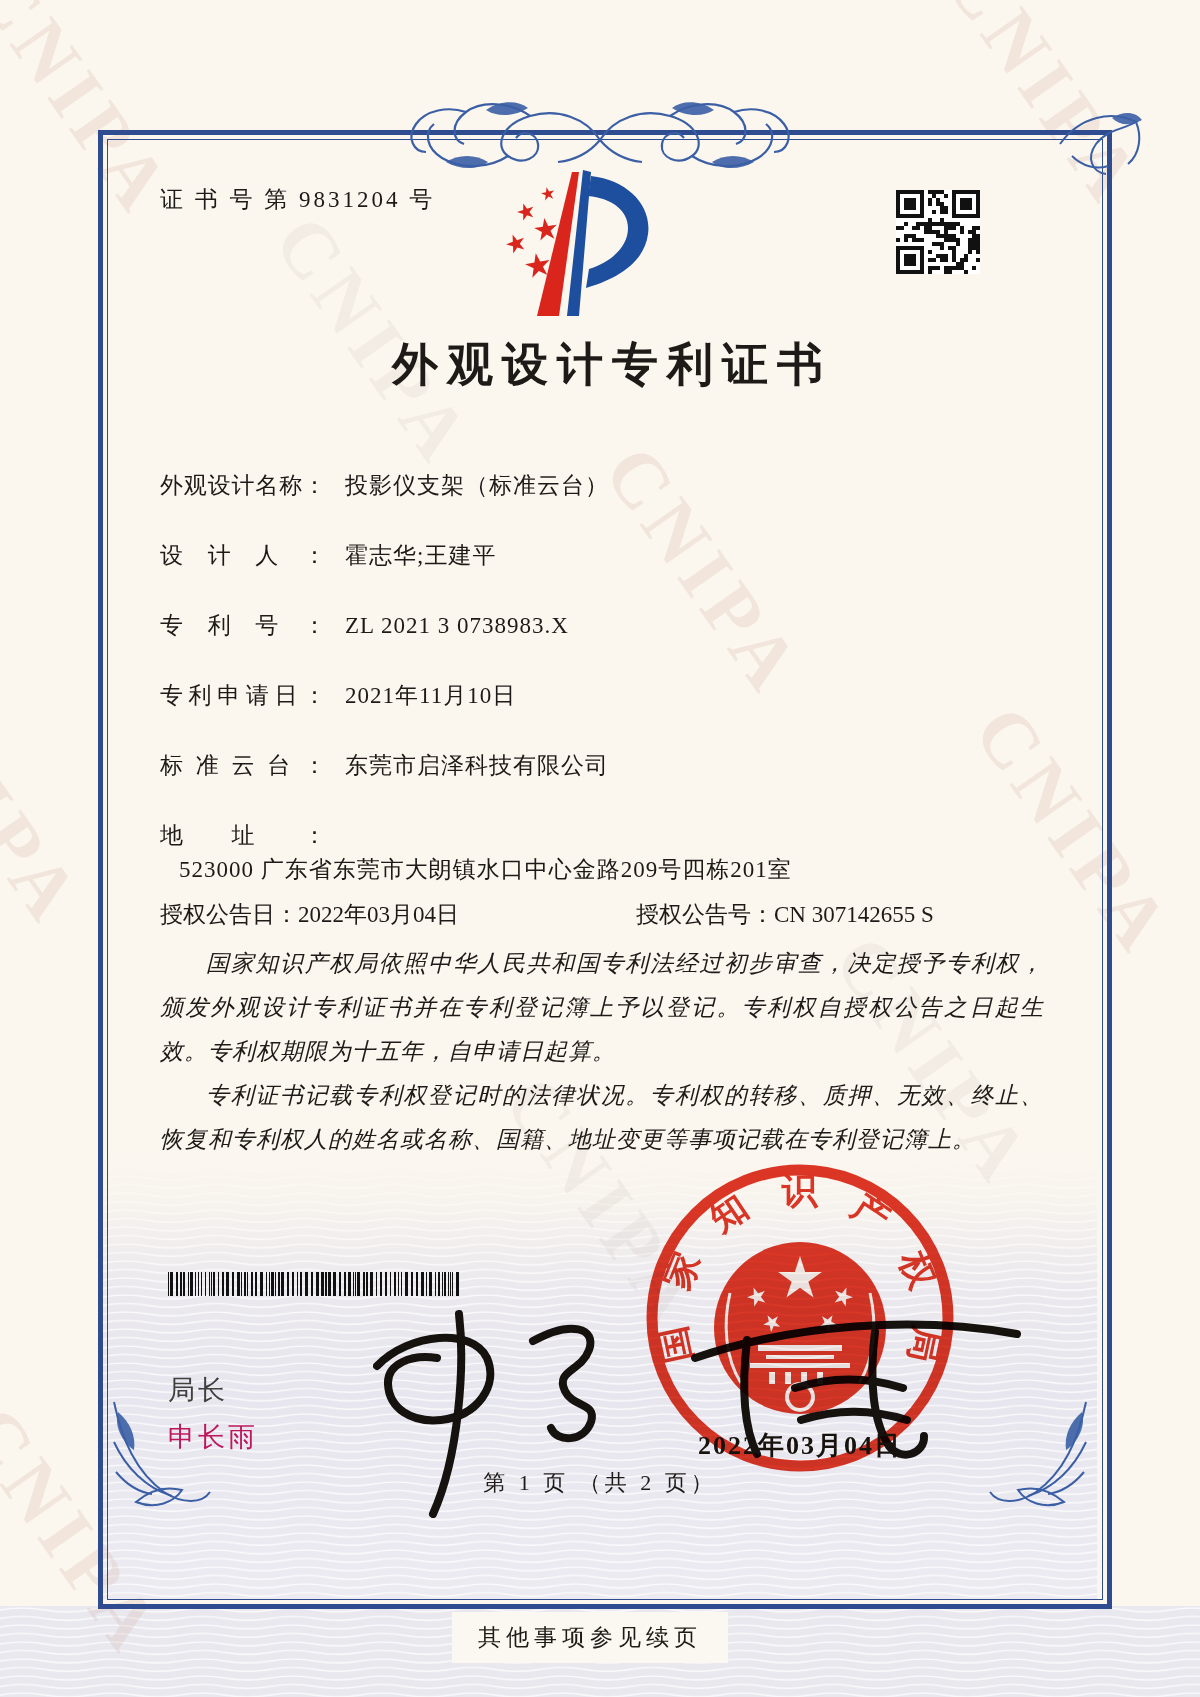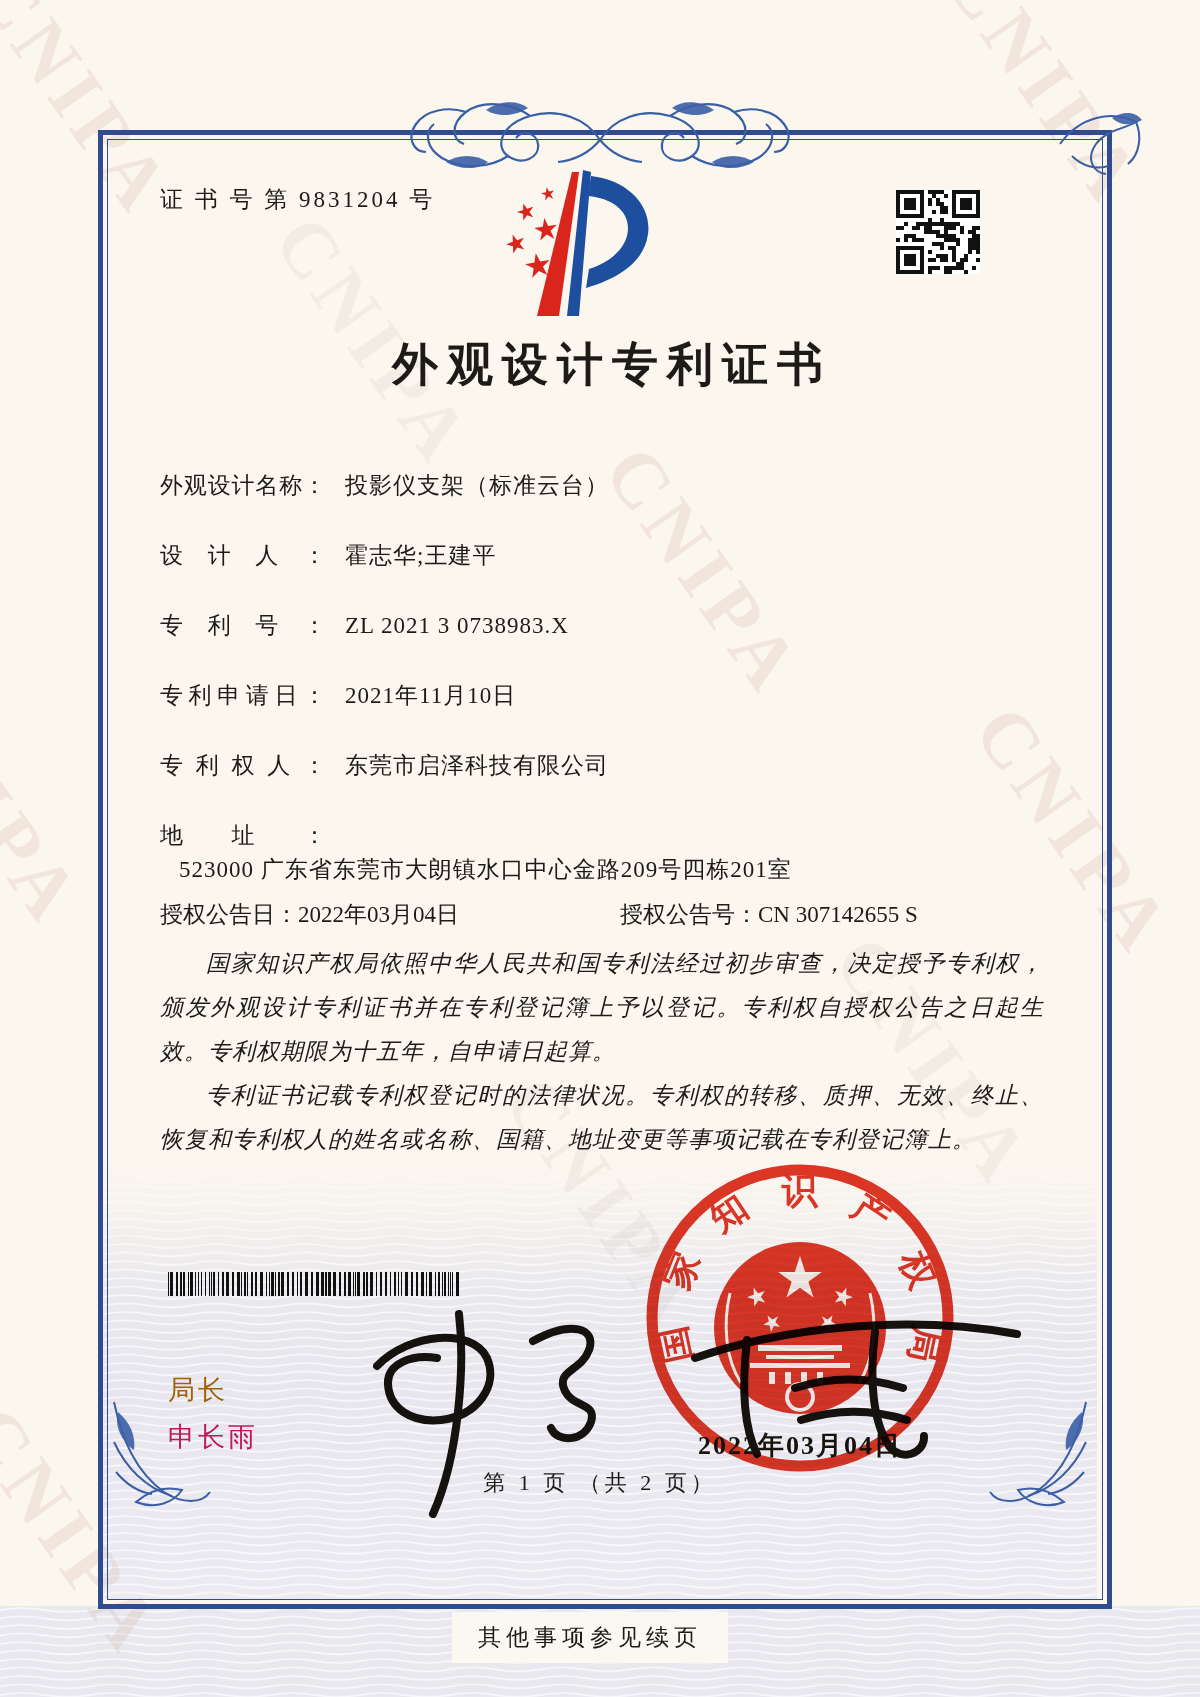--- a/index.html
+++ b/index.html
@@ -35,29 +35,29 @@
   .qr{left:896px;top:190px;z-index:5;}
   .title{left:12px;top:334px;width:1200px;text-align:center;font-size:46px;font-weight:bold;
     letter-spacing:9px;z-index:5;}
   
   .content{left:160px;top:470px;width:884px;z-index:5;font-size:23px;}
   .field-row{line-height:31px;margin-bottom:39px;white-space:nowrap;}
   .flabel{display:inline-block;width:166px;text-align:justify;text-align-last:justify;vertical-align:top;}
   .fvalue{letter-spacing:1px;margin-left:19px;}
   .field-row.addr{white-space:normal;margin-bottom:10px;}
   .addr .fvalue{display:inline-block;width:700px;line-height:38px;vertical-align:top;}
-  .grant-row{display:flex;line-height:31px;margin-bottom:6px;white-space:nowrap;}
+  .grant-row{display:flex;line-height:31px;margin-bottom:6px;white-space:nowrap;gap:16px;}
   .grant-col1{width:460px;}
   .paras{margin-top:12px;font-style:italic;}
   .paras p{margin:0;text-indent:2em;line-height:44px;text-align:justify;letter-spacing:1px;}
   
   .barcode{left:168px;top:1272px;z-index:5;}
   
   .signer-title{left:168px;top:1372px;font-family:"Liberation Sans","DejaVu Sans",sans-serif;
-    font-size:27px;letter-spacing:3px;z-index:5;color:#a16207;}
+    font-size:27px;letter-spacing:3px;z-index:5;color:#404040;}
   .signer-name{left:168px;top:1419px;font-family:"Liberation Sans","DejaVu Sans",sans-serif;
     font-size:27px;letter-spacing:3px;z-index:5;color:#be185d;}
   .signature{left:355px;top:1296px;z-index:6;mix-blend-mode:multiply;}
   
   .seal{left:645px;top:1163px;z-index:5;mix-blend-mode:multiply;opacity:.96;}
   .seal-date{left:660px;top:1428px;width:280px;text-align:center;font-size:26px;
     letter-spacing:2px;z-index:7;color:#18120c;font-weight:bold;}
   
   .page-info{left:0;top:1468px;width:1200px;text-align:center;font-size:22px;letter-spacing:4px;z-index:5;}
   .note-wrap{left:0;top:1612px;width:1180px;text-align:center;z-index:5;}
@@ -315,21 +315,21 @@
   <div class="field-row">
     <span class="flabel">设计人：</span><span class="fvalue">霍志华;王建平</span>
   </div>
   <div class="field-row">
     <span class="flabel">专利号：</span><span class="fvalue">ZL 2021 3 0738983.X</span>
   </div>
   <div class="field-row">
     <span class="flabel">专利申请日：</span><span class="fvalue">2021年11月10日</span>
   </div>
   <div class="field-row">
-    <span class="flabel">专利权人：</span><span class="fvalue">东莞市启泽科技有限公司</span>
+    <span class="flabel">标准云台：</span><span class="fvalue">东莞市启泽科技有限公司</span>
   </div>
   <div class="field-row addr">
     <span class="flabel">地址：</span><span class="fvalue">523000 广东省东莞市大朗镇水口中心金路209号四栋201室</span>
   </div>
   <div class="grant-row">
     <div class="grant-col1">
       <span>授权公告日：</span><span>2022年03月04日</span>
     </div>
     <div>
       <span>授权公告号：</span><span>CN 307142655 S</span>

